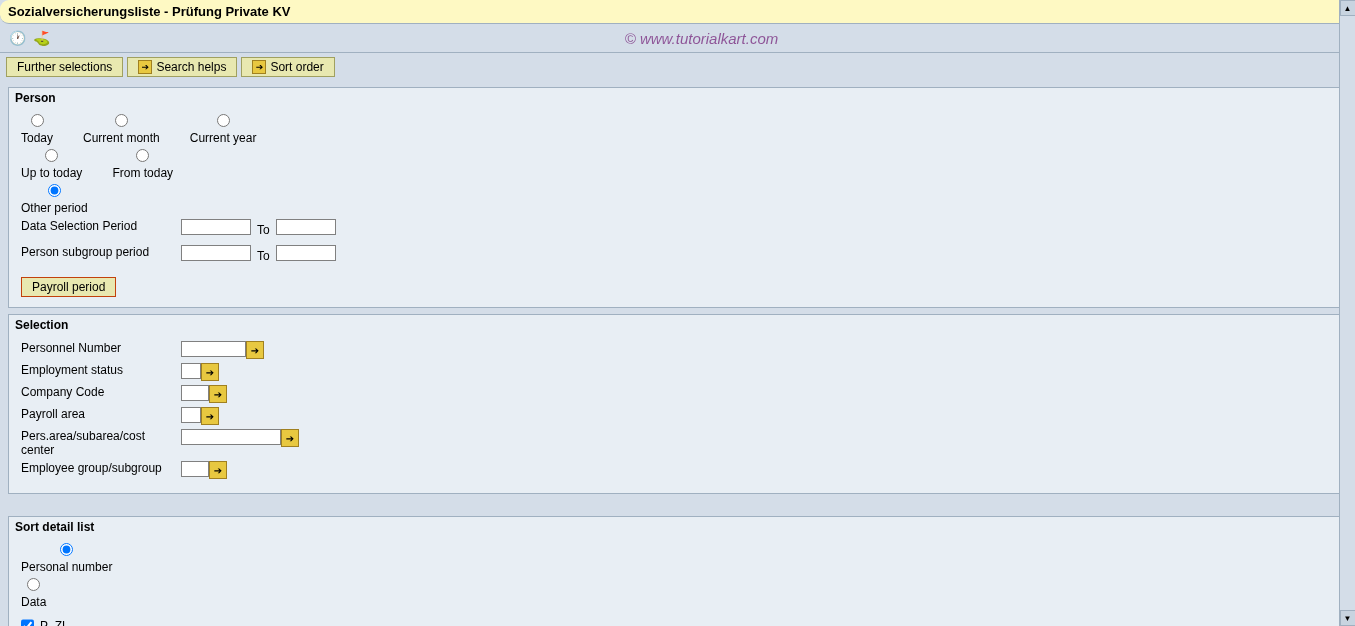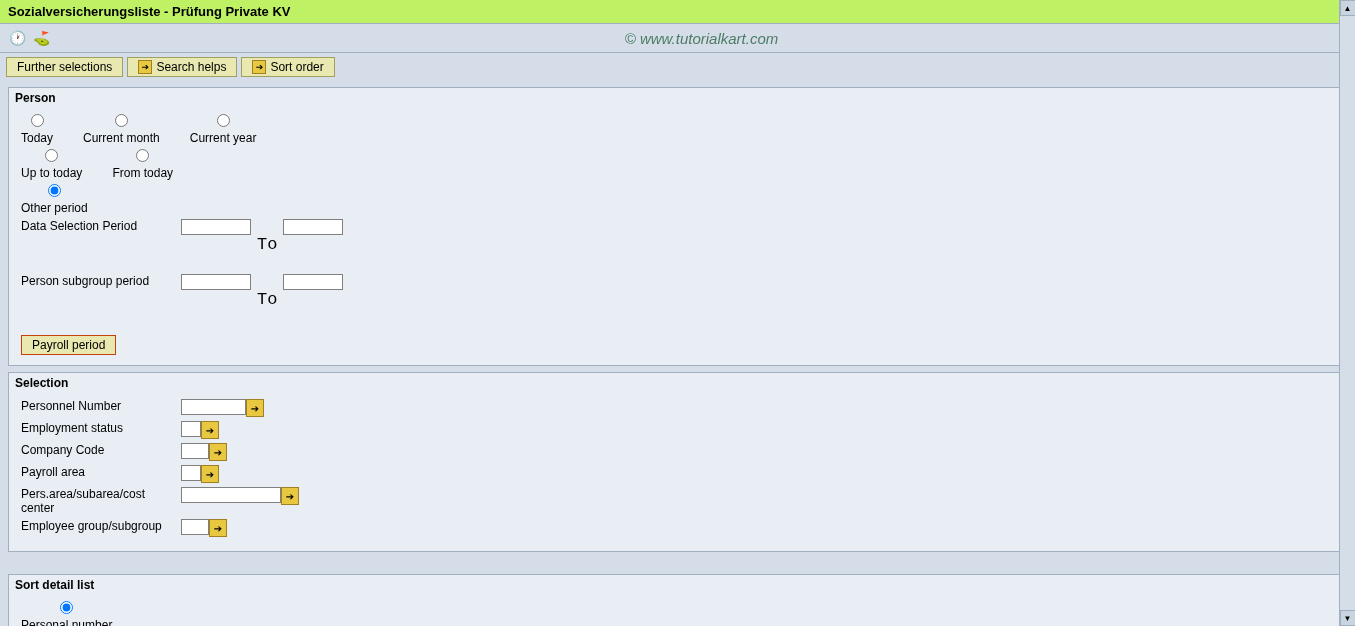--- a/index.html
+++ b/index.html
@@ -3,45 +3,46 @@
   <meta charset="utf-8">
   <style>
     * { box-sizing: border-box; margin: 0; padding: 0; }
     body {
       font-family: Arial, sans-serif;
       font-size: 12px;
       background: #d4dde8;
       color: #000;
     }
     .title-bar {
-      background: #bef264;
+      background: #fef9c3;
       padding: 4px 8px;
       font-weight: bold;
       font-size: 13px;
       border-bottom: 1px solid #a0b0c0;
+      border-radius: 9px;
     }
     .toolbar {
       background: #d4dde8;
       padding: 4px 8px;
       display: flex;
       align-items: center;
       gap: 4px;
       border-bottom: 1px solid #a0b0c0;
     }
     .toolbar-icon {
       width: 20px;
       height: 20px;
       display: inline-flex;
       align-items: center;
       justify-content: center;
       font-size: 14px;
       cursor: pointer;
     }
     .watermark {
-      color: #14532d;
+      color: #701a75;
       font-size: 15px;
       font-style: italic;
       text-align: center;
       flex: 1;
       opacity: 0.7;
     }
     .tab-bar {
       background: #d4dde8;
       padding: 4px 6px;
       display: flex;
@@ -135,23 +136,22 @@
       font-size: 12px;
     }
     .field-input {
       border: 1px solid #808080;
       background: white;
       height: 16px;
       font-size: 11px;
       padding: 0 2px;
     }
     .to-label {
-      font-size: 17px;
-      margin: 16px 6px;
-      font-family: Liberation Mono, monospace;
+      font-size: 12px;
+      margin: 4px 6px;
     }
     .payroll-btn {
       background: #e8e8b0;
       border: 1px solid #c2410c;
       padding: 2px 10px;
       font-size: 12px;
       cursor: pointer;
       margin-top: 6px;
     }
     .select-arrow-btn {
@@ -319,21 +319,21 @@
       <div class="radio-row">
         <label class="radio-label">
           <input type="radio" name="sort" checked="" style="">
           <span>Personal number</span>
         </label>
       </div>
 
       <div class="radio-row">
         <label class="radio-label">
           <input type="radio" name="sort" style="">
-          <span>Sort</span>
+          <span>Data</span>
         </label>
       </div>
 
       <div style="margin-top: 10px;">
         <div class="checkbox-row">
           <input type="checkbox" checked="" style="">
           <span>P_ZL</span>
         </div>
         <div class="checkbox-row">
           <input type="checkbox" checked="" style="">

